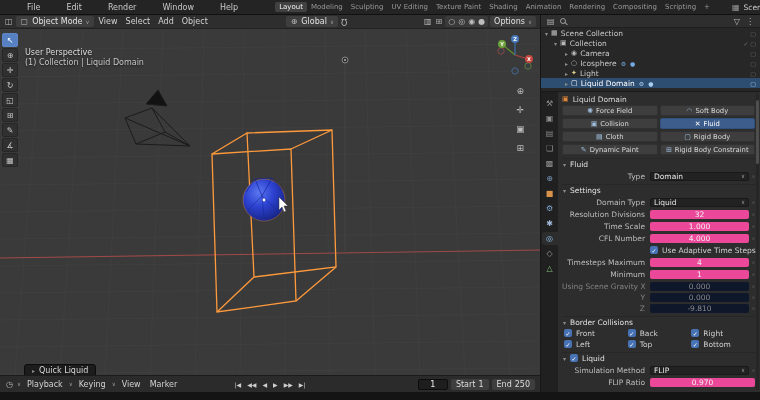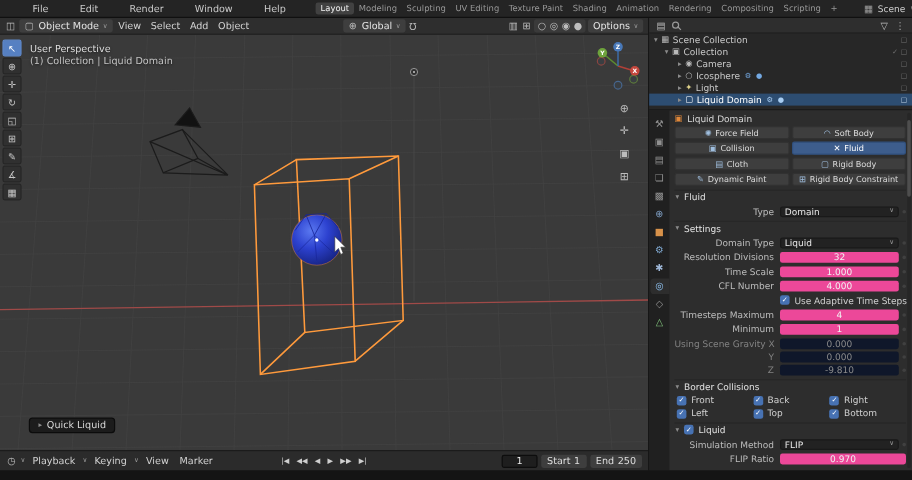--- a/index.html
+++ b/index.html
@@ -2,21 +2,21 @@
 <html><head>
 <meta charset="utf-8">
 <style>
   *{margin:0;padding:0;box-sizing:border-box}
   body{width:760px;height:400px;background:#101010;font-family:"DejaVu Sans",sans-serif;overflow:hidden}
   #app{position:relative;width:760px;height:400px;background:#1c1c1c;font-size:8px;color:#c5c5c5;overflow:hidden}
 
   
   #topbar{position:absolute;left:0;top:0;width:760px;height:15px;background:#242424;border-bottom:1px solid #101010;display:flex;align-items:center;padding:0 5px;gap:18px;z-index:10}
   .tmenu{padding:0 4px;color:#c9c9c9}
-  #workspaces{display:flex;align-items:flex-start;margin-left:3px}
+  #workspaces{display:flex;align-items:flex-start;margin-left:15px}
   .ws{padding:1px 4px;font-size:7px;color:#989898;border-radius:2px;white-space:nowrap}
   .ws.active{background:#414141;color:#f0f0f0}
   #tbright{margin-left:auto;display:flex;align-items:center;gap:4px;font-size:7.5px;color:#cfcfcf;padding-right:2px}
   .tb-ic{color:#9f9f9f;font-size:8px}
   .car{font-size:5.5px;color:#9a9a9a}
 
   
   #vpheader{position:absolute;left:0;top:15px;width:540px;height:14px;background:#2e2e2e;border-bottom:1px solid #222;display:flex;align-items:center;padding:0 4px;gap:2px;z-index:9}
   .wbtn{background:#3e3e3e;border-radius:2px;height:11px;display:flex;align-items:center;gap:3px;padding:0 4px;color:#e3e3e3}
   .hmenu{padding:0 3px;color:#d2d2d2}
@@ -25,28 +25,28 @@
   .shadepill{display:flex;align-items:center;gap:3px;background:#3a3a3a;border-radius:2px;padding:0 3px;height:11px;color:#bdbdbd}
 
   
   #scene{position:absolute;left:0;top:29px;width:540px;height:346px;z-index:1;display:block}
 
   
   #tools{position:absolute;left:2px;top:33px;display:flex;flex-direction:column;gap:1px;z-index:5}
   .tool{width:16px;height:14px;background:#303030;border:1px solid #262626;border-radius:2px;display:flex;align-items:center;justify-content:center;color:#c6c6c6;font-size:8px}
   .tool.active{background:#5680c2;border-color:#5e87c8;color:#fff}
 
-  #vptext{position:absolute;left:25px;top:36px;z-index:4;line-height:10px;color:#dedede;text-shadow:0 1px 2px rgba(0,0,0,.55)}
+  #vptext{position:absolute;left:25px;top:48px;z-index:4;line-height:10px;color:#dedede;text-shadow:0 1px 2px rgba(0,0,0,.55)}
   #vptext .l2{color:#c4c4c4}
 
   #gizmo{position:absolute;left:492px;top:31px;z-index:4}
   .gz-letter{font-size:5px;fill:#fff;text-anchor:middle;font-weight:bold}
   #vpicons{position:absolute;left:516px;top:86px;display:flex;flex-direction:column;gap:9px;align-items:center;z-index:4;color:#bdbdbd;font-size:9px}
 
-  #oppanel{position:absolute;left:24px;top:348px;height:13px;background:rgba(26,26,26,.95);border:1px solid #0c0c0c;border-radius:3px;display:flex;align-items:center;gap:4px;padding:0 7px;color:#d8d8d8;z-index:5}
+  #oppanel{position:absolute;left:24px;top:364px;height:13px;background:rgba(26,26,26,.95);border:1px solid #0c0c0c;border-radius:3px;display:flex;align-items:center;gap:4px;padding:0 7px;color:#d8d8d8;z-index:5}
   .twisty{color:#8b8b8b;font-size:6px}
 
   
   #timeline{position:absolute;left:0;top:375px;width:540px;height:17px;background:#2b2b2b;border-top:1px solid #1b1b1b;display:flex;align-items:center;padding:0 5px;gap:3px;z-index:8}
   #transport{position:absolute;left:50%;transform:translateX(-50%);display:flex;gap:6px;color:#cfcfcf;font-size:6px}
   #tlright{margin-left:auto;display:flex;align-items:center;gap:3px}
   .framefield{width:30px;height:11px;background:#1e1e1e;border:1px solid #0d0d0d;border-radius:2px;color:#ececec;display:flex;align-items:center;justify-content:center}
   .sebtn{height:11px;background:#3e3e3e;border-radius:2px;padding:0 5px;display:flex;align-items:center;gap:3px;color:#dedede}
 
   #statusbar{position:absolute;left:0;top:392px;width:760px;height:8px;background:#141414;z-index:10}
@@ -82,21 +82,21 @@
   .plabel.dim{color:#828282}
   .pctrl{flex:1;display:flex;align-items:center;min-width:0}
   .dd{flex:1;height:9px;background:#222;border:1px solid #191919;border-radius:2px;display:flex;align-items:center;justify-content:space-between;padding:0 3px;color:#e8e8e8}
   .num{flex:1;height:9px;background:#ec4899;border-radius:2px;display:flex;align-items:center;justify-content:center;color:#f1f1f1}
   .num.dis{background:#0f172a;color:#8a8a8a}
   .decor{width:3px;height:3px;border-radius:50%;background:#404040;margin-left:3px;flex:none}
   .cb{width:8px;height:8px;border-radius:2px;background:#4772b3;color:#fff;display:flex;align-items:center;justify-content:center;font-size:6px;flex:none}
   .cb.un{background:#2e2e2e;border:1px solid #474747}
   .cbl{margin-left:4px;color:#d0d0d0;white-space:nowrap}
   #bcgrid{display:grid;grid-template-columns:1fr 1fr 1fr;row-gap:2px;margin:2px 0 1px 2px}
-  .bc{display:flex;align-items:center}
+  .bc{display:flex;align-items:flex-start}
   #pscroll{position:absolute;right:1px;top:2px;bottom:2px;width:3px;background:#262626;border-radius:2px}
   #pscroll .thumb{position:absolute;top:6px;left:0;width:3px;height:64px;background:#4e4e4e;border-radius:2px}
 </style>
 </head>
 <body>
 
 <div id="app">
 
   <div id="topbar">
     <svg width="13" height="10">

